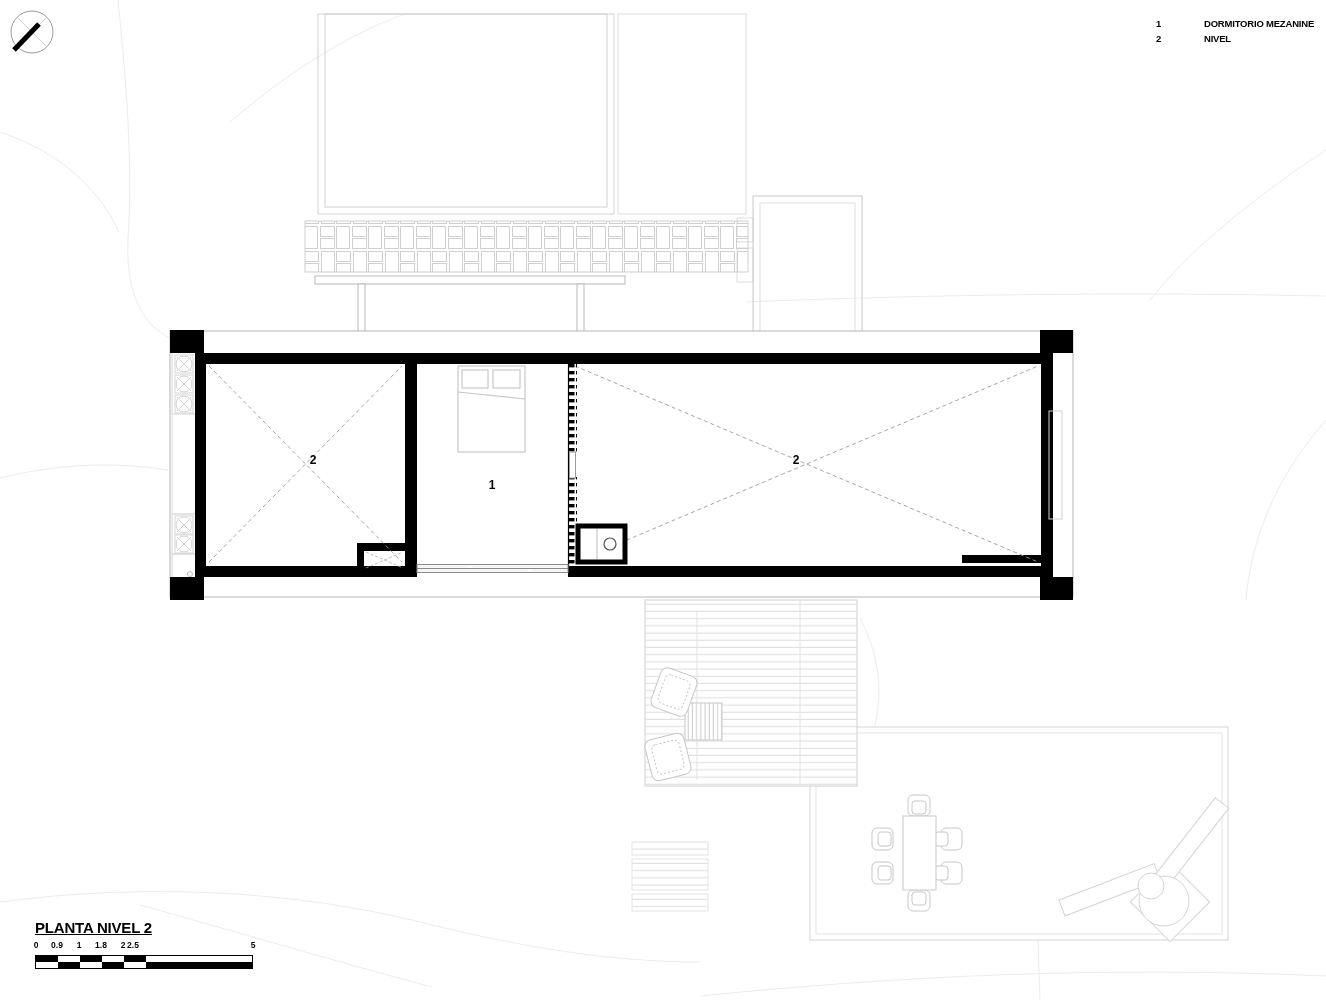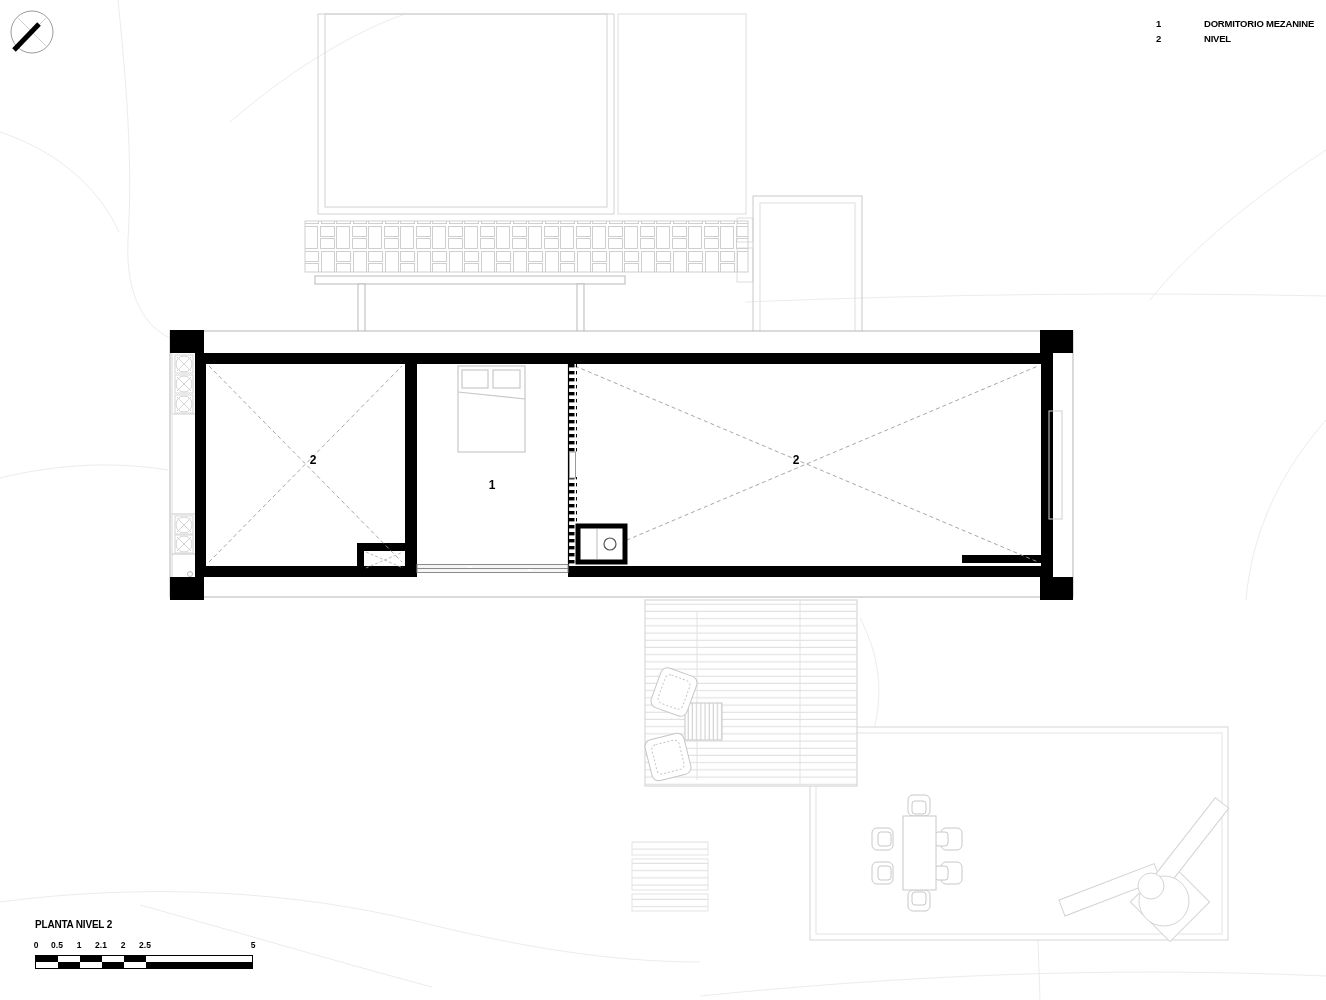--- a/index.html
+++ b/index.html
@@ -4,22 +4,22 @@
 <style>
   html,body{margin:0;padding:0;background:#ffffff;}
   body{width:1326px;height:1000px;position:relative;overflow:hidden;
        font-family:"Liberation Sans",sans-serif;color:#000;}
   .stage{position:absolute;left:0;top:0;width:1326px;height:1000px;}
   svg{position:absolute;left:0;top:0;}
   .legend{position:absolute;left:1156px;top:16px;font-size:9.5px;font-weight:700;
           letter-spacing:-0.2px;line-height:15px;}
   .legend-row{display:flex;}
   .legend-num{width:48px;}
-  .plan-title{position:absolute;left:35px;top:919px;font-size:10px;font-weight:700;
-              letter-spacing:-0.2px;}
+  .plan-title{position:absolute;left:35px;top:919px;font-size:15px;font-weight:700;
+              letter-spacing:-0.2px;text-decoration:underline;}
   .scale-labels{position:absolute;left:0;top:940px;width:1326px;height:12px;
                 font-size:8.5px;font-weight:700;}
   .scale-labels span{position:absolute;transform:translateX(-50%);}
   .scale-bar{position:absolute;left:35px;top:955px;width:218px;height:14px;
              border:1px solid #000;box-sizing:border-box;background:#fff;}
   .sb{position:absolute;background:#000;}
 </style>
 </head>
 <body>
 
@@ -246,25 +246,25 @@
     <div class="legend-row">
       <span class="legend-num">2</span>
       <span>NIVEL</span>
     </div>
   </div>
 
   <div class="plan-title">PLANTA NIVEL 2</div>
 
   <div class="scale-labels">
     <span style="left:36px">0</span>
-    <span style="left:57px">0.5</span>
+    <span style="left:57px">0.9</span>
     <span style="left:79px">1</span>
-    <span style="left:101px">2.1</span>
+    <span style="left:101px">1.8</span>
     <span style="left:123px">2</span>
-    <span style="left:145px">2.5</span>
+    <span style="left:133px">2.5</span>
     <span style="left:253px">5</span>
   </div>
 
   <div class="scale-bar">
     <div class="sb" style="left:0px;top:0;width:22px;height:6px"></div>
     <div class="sb" style="left:44px;top:0;width:22px;height:6px"></div>
     <div class="sb" style="left:88px;top:0;width:22px;height:6px"></div>
     <div class="sb" style="left:22px;top:6px;width:22px;height:6px"></div>
     <div class="sb" style="left:66px;top:6px;width:22px;height:6px"></div>
     <div class="sb" style="left:110px;top:6px;width:106px;height:6px"></div>

